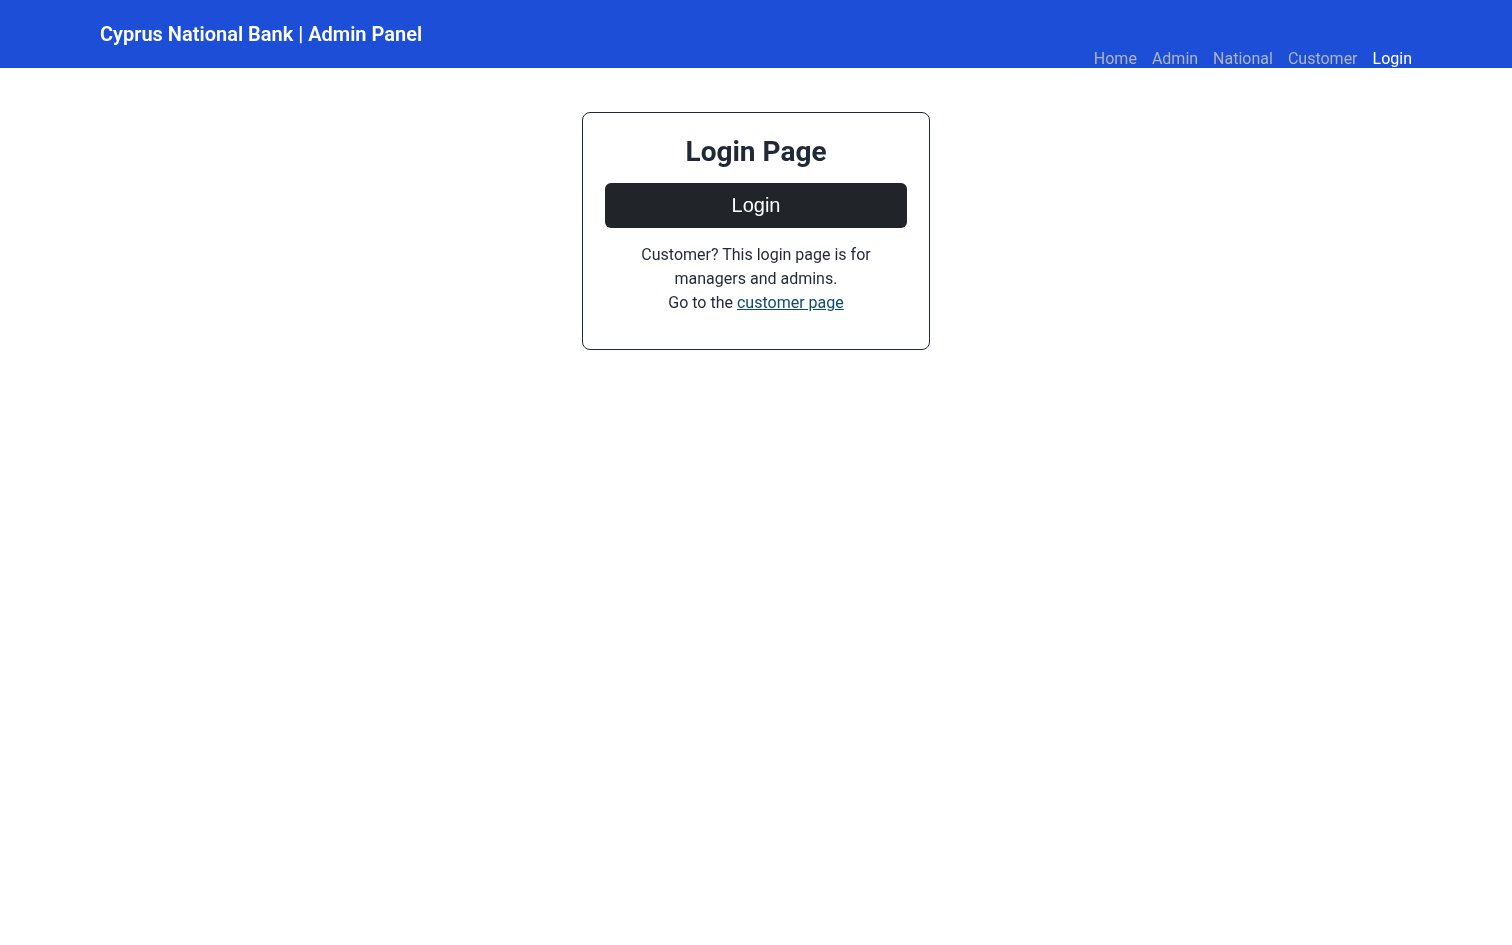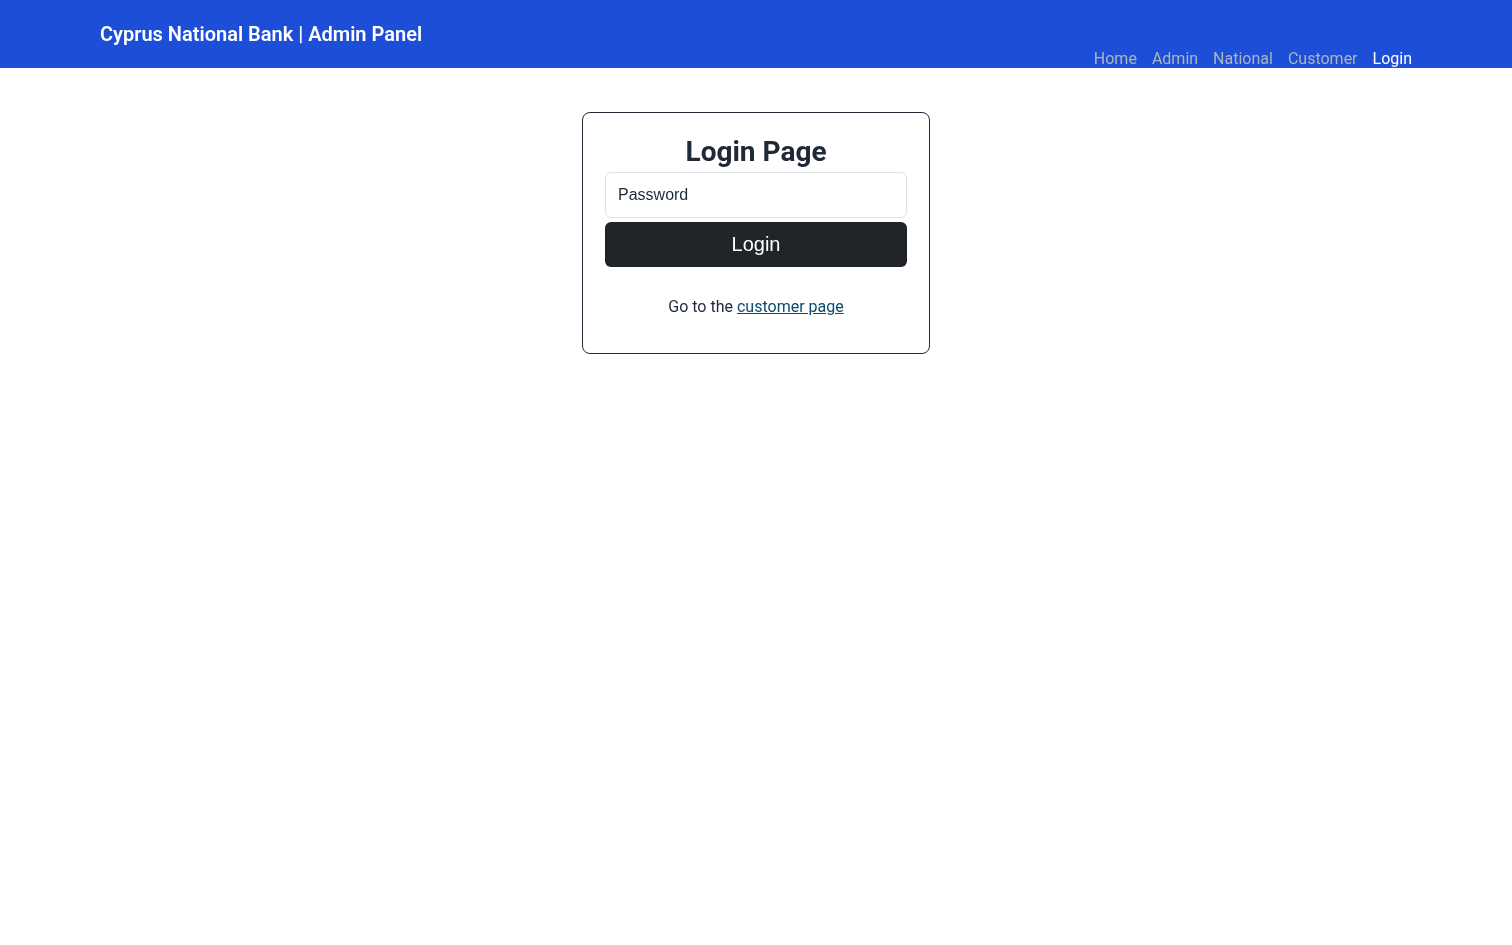--- a/index.html
+++ b/index.html
@@ -53,21 +53,21 @@
       padding-top: 44px;
     }
 
     .login-card {
       border: 1px solid #1f2937;
       border-radius: 8px;
       width: 348px;
       padding: 22px;
       display: flex;
       flex-direction: column;
-      gap: 4px;
+      gap: 15px;
       justify-content: flex-end;
     }
 
     .login-title {
       font-size: 28px;
       font-weight: 700;
       text-align: center;
       color: #1f2937;
     }
 
@@ -122,20 +122,20 @@
     <a class="nav-link">Admin</a>
     <a class="nav-link">National</a>
     <a class="nav-link">Customer</a>
     <a class="nav-link active">Login</a>
   </div>
 </nav>
 
 <div class="main-content">
   <div class="login-card">
     <h1 class="login-title">Login Page</h1>
-    <input type="password" class="input-field" placeholder="Password" style="">
     <button class="login-button">Login</button>
     <div class="info-text">
+      <span>Customer? This login page is for managers and admins.</span>
       <br>
       <span>Go to the </span><a class="customer-link">customer page</a>
     </div>
   </div>
 </div>
 
 </body></html>

